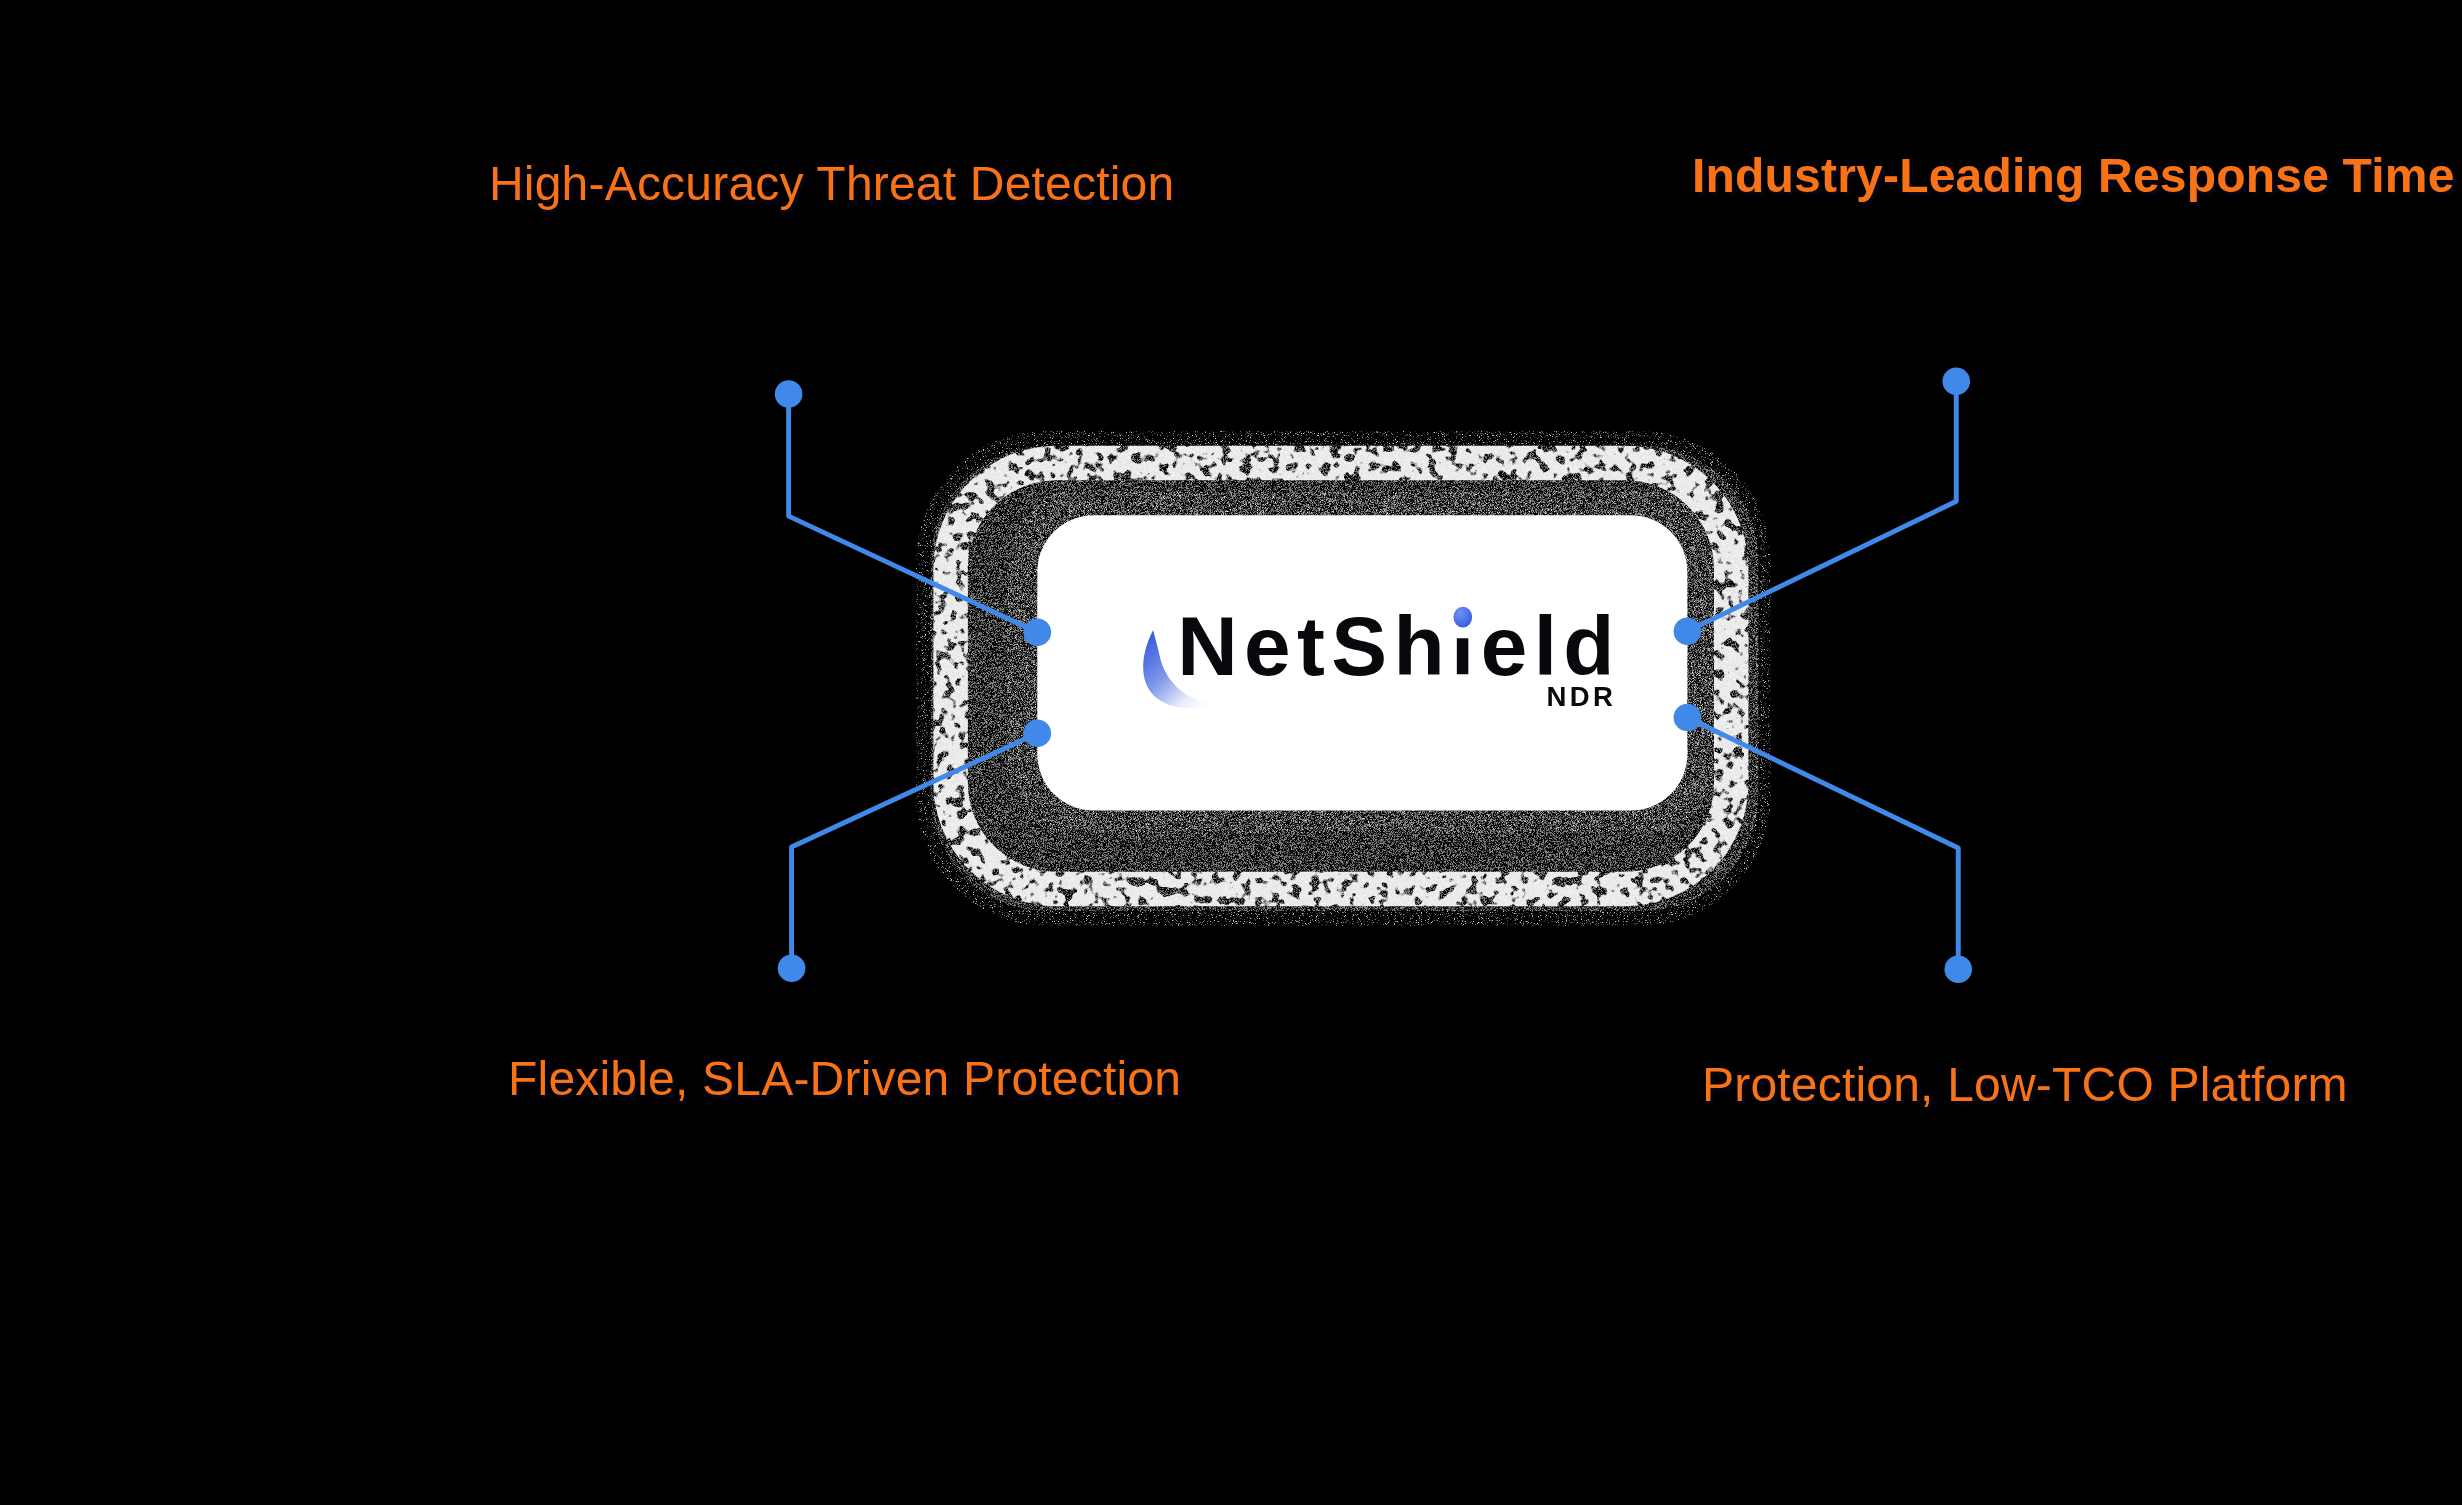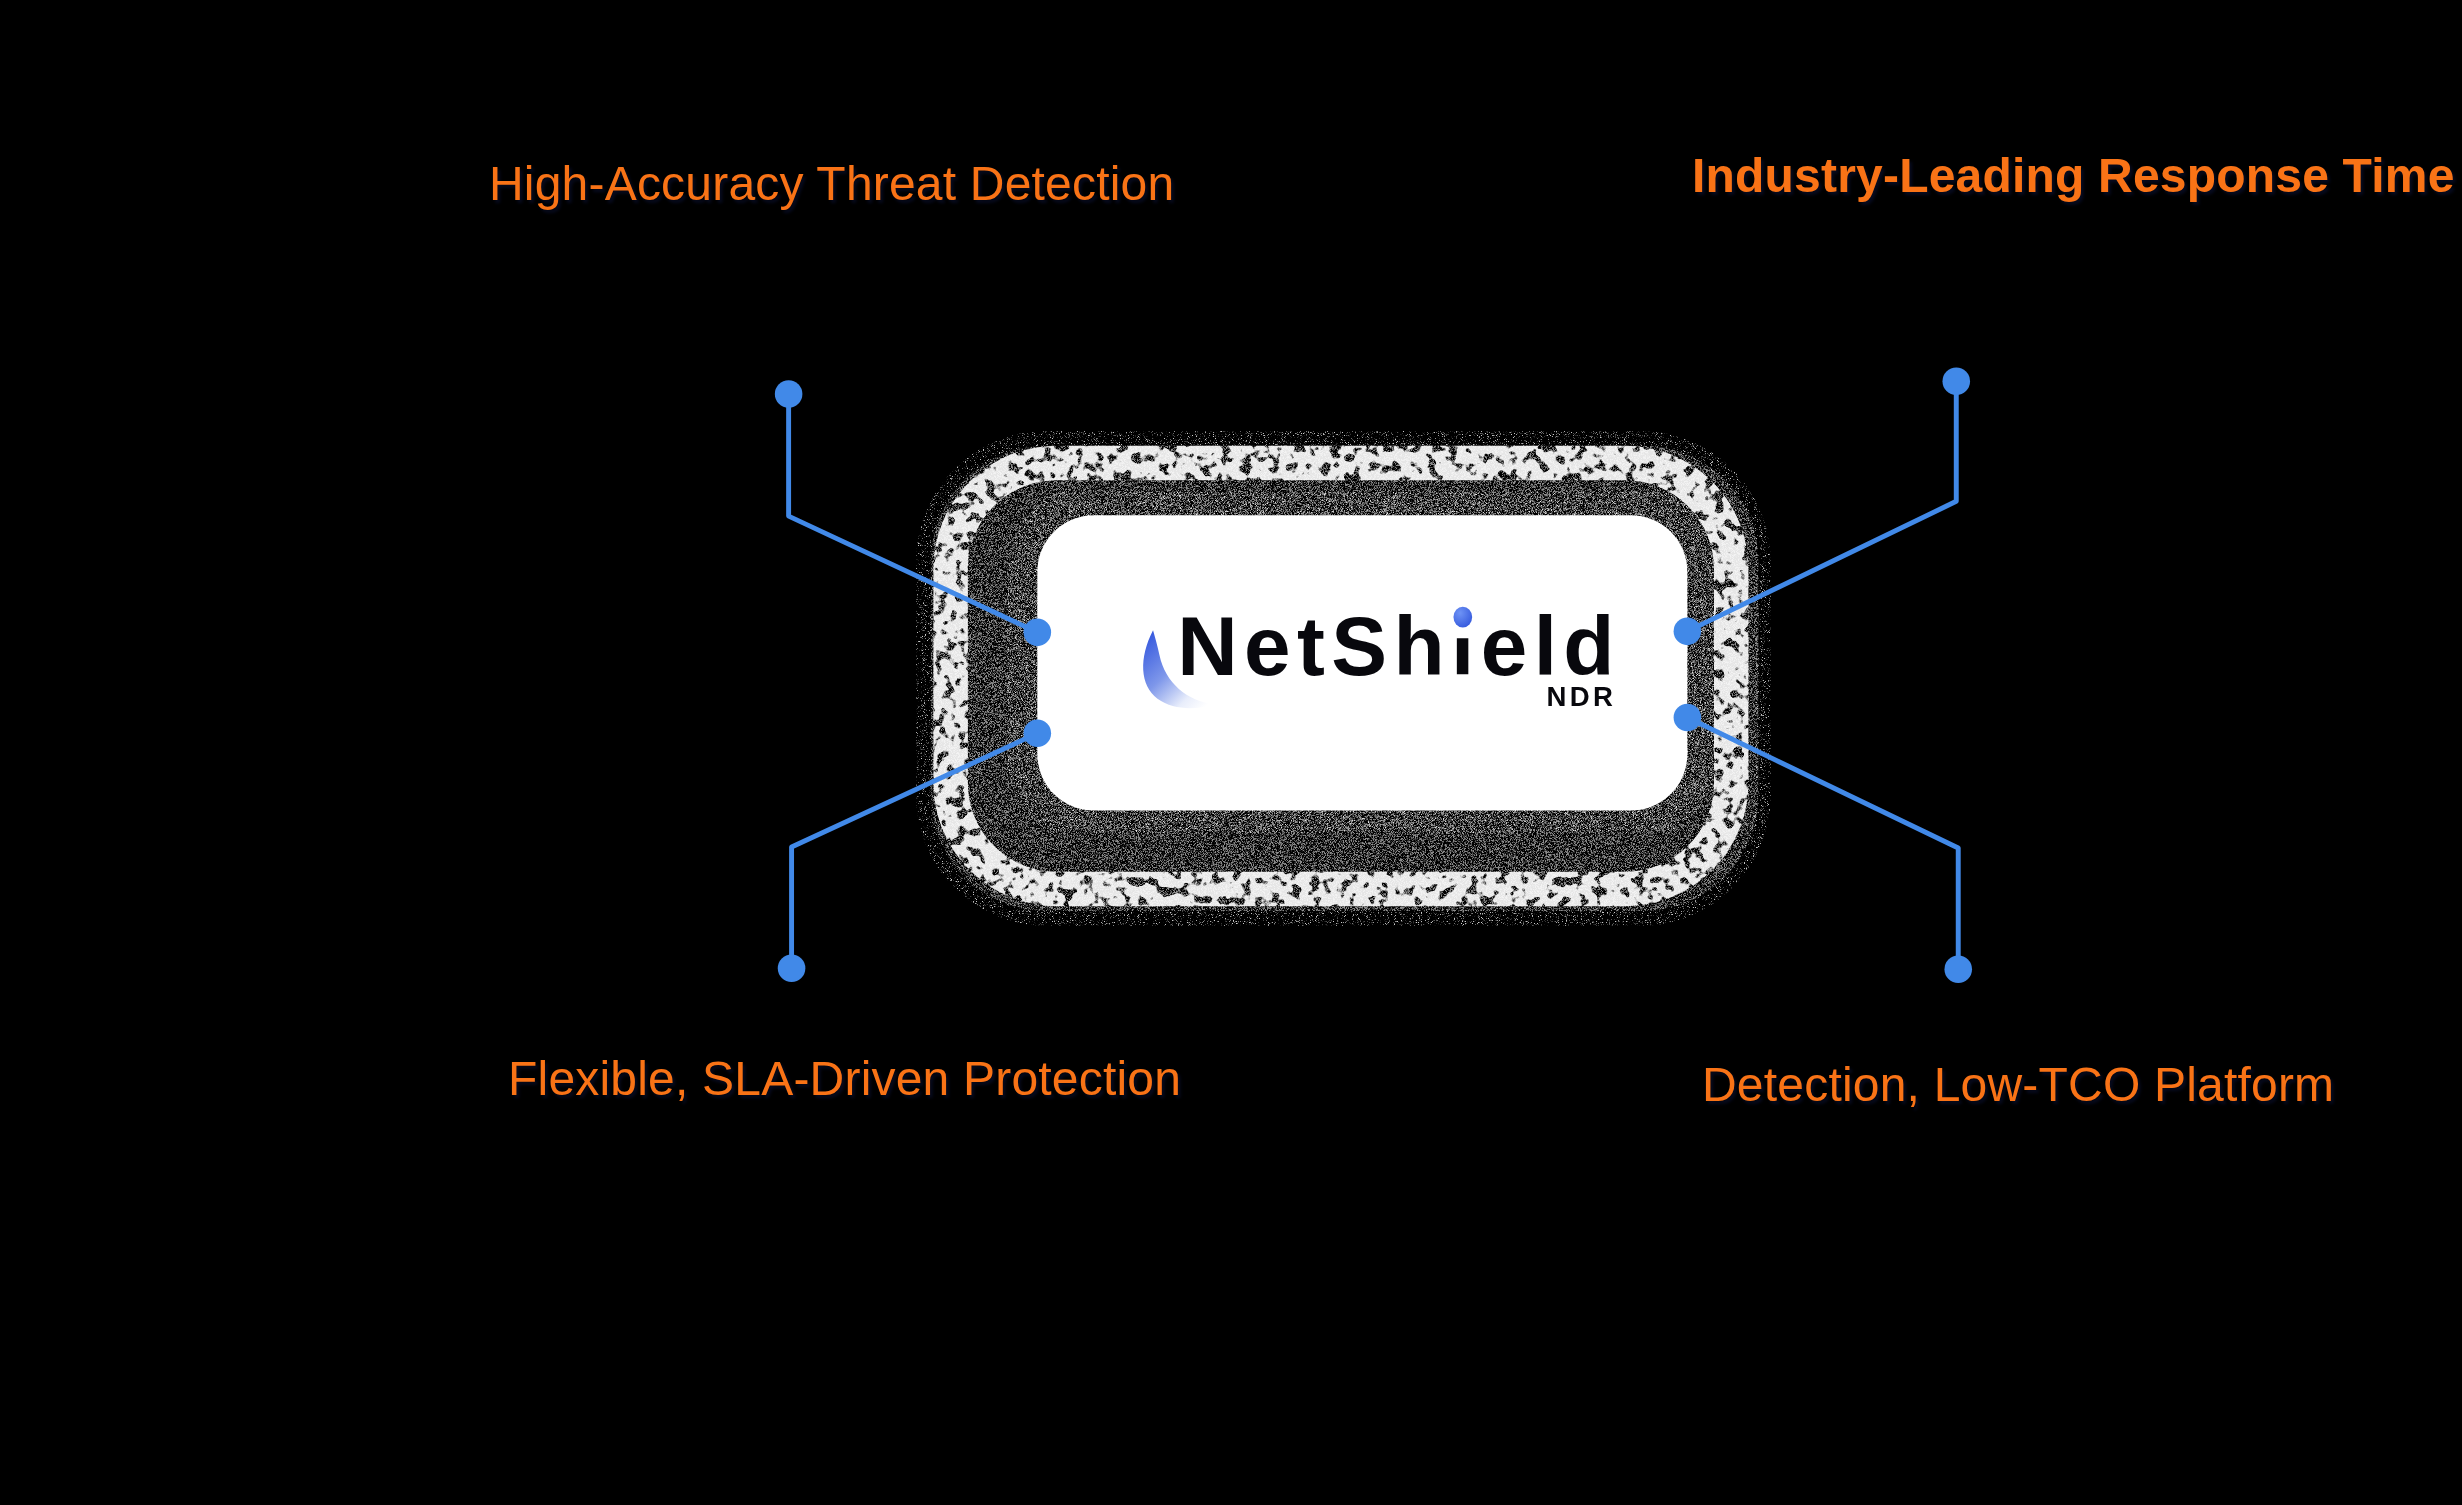--- a/index.html
+++ b/index.html
@@ -108,16 +108,16 @@
       <circle cx="3972" cy="774" r="28"></circle>
       <circle cx="3426" cy="1282" r="28"></circle>
       <circle cx="3426" cy="1457" r="28"></circle>
       <circle cx="3976" cy="1968" r="28"></circle>
     </g>
   </svg>
 
   <div id="callout-tl" class="callout">High-Accuracy Threat Detection</div>
   <div id="callout-tr" class="callout">Industry-Leading Response Time</div>
   <div id="callout-bl" class="callout">Flexible, SLA-Driven Protection</div>
-  <div id="callout-br" class="callout">Detection, Low-TCO Platform</div>
+  <div id="callout-br" class="callout">Protection, Low-TCO Platform</div>
 
 </div>
 
 
 </body></html>

